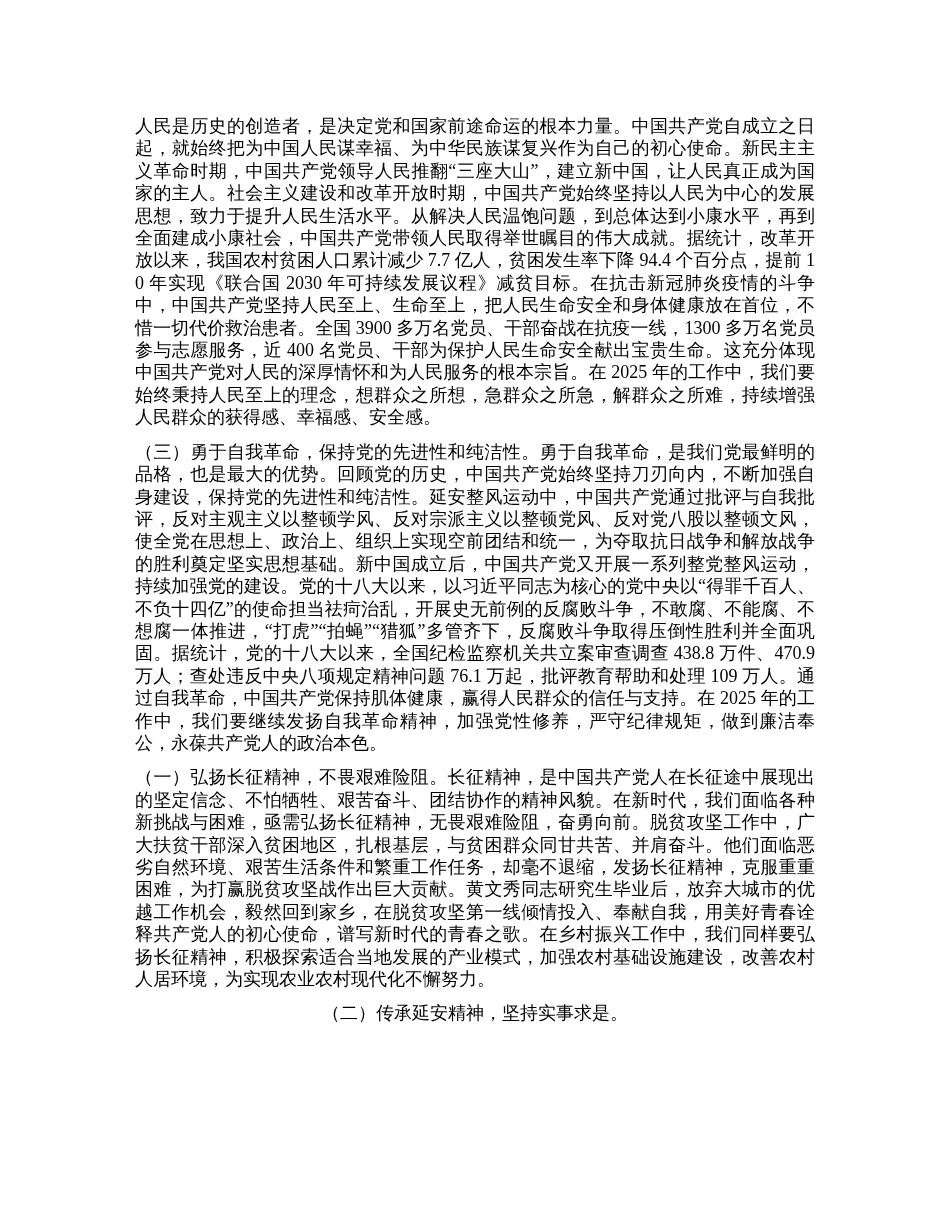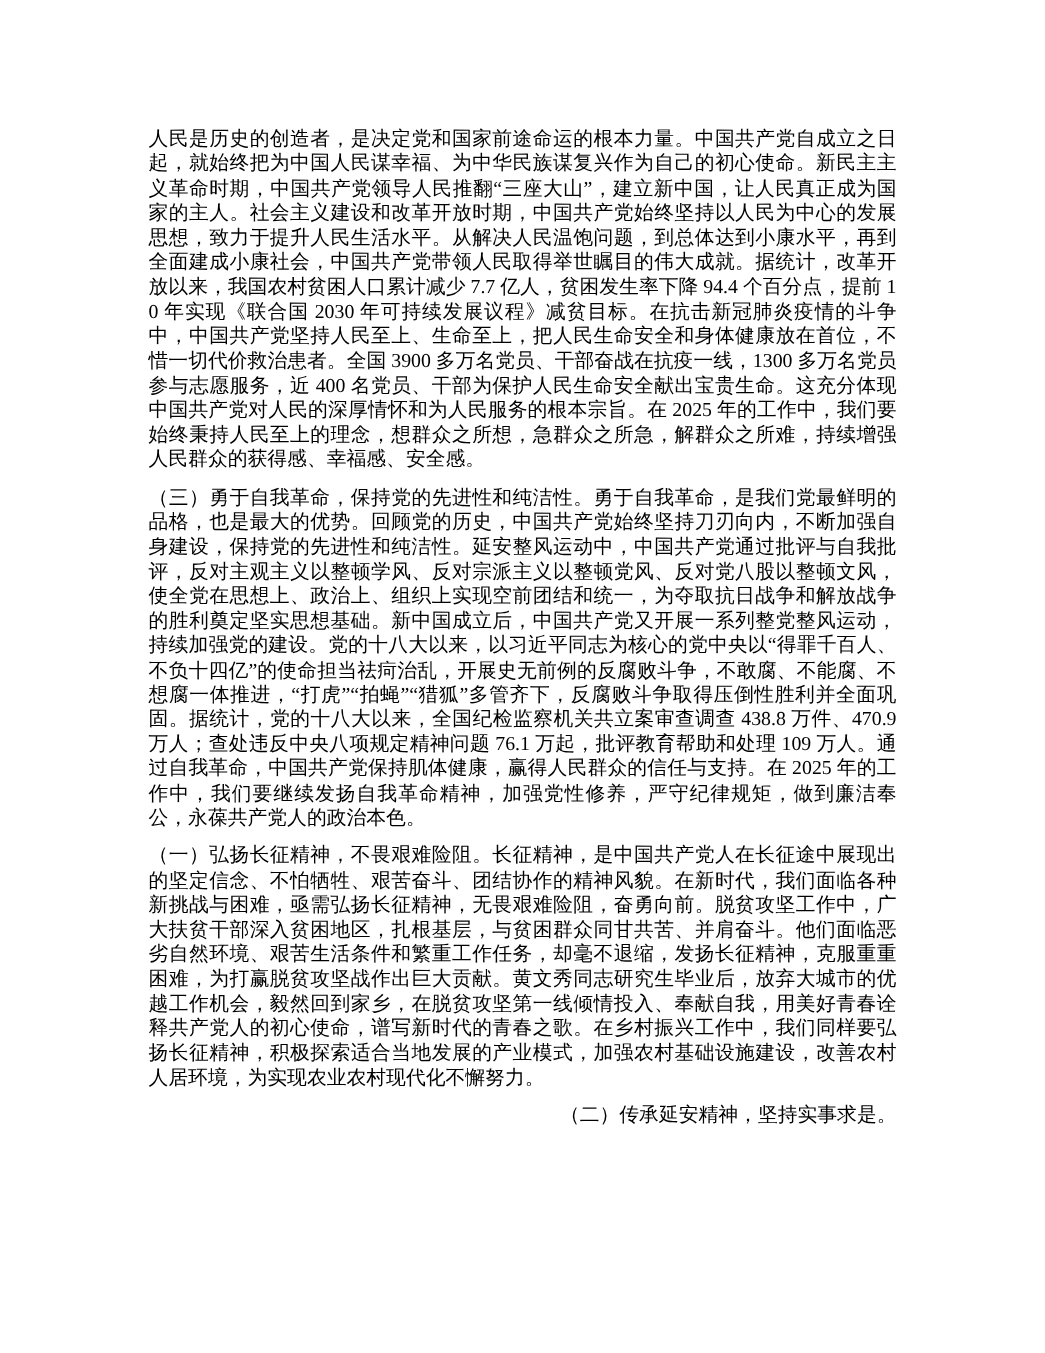--- a/index.html
+++ b/index.html
@@ -26,21 +26,21 @@
     font-size: 18px;
     line-height: 22.4px;
     text-align: justify;
     letter-spacing: 0;
     word-break: break-all;
   }
   .doc-page p.section-heading {
     text-align: left;
   }
   .doc-page p:last-child {
-    text-align: right;
+    text-align: center;
   }
 </style>
 </head>
 <body>
 
 <main class="doc-page">
   <p>人民是历史的创造者，是决定党和国家前途命运的根本力量。中国共产党自成立之日起，就始终把为中国人民谋幸福、为中华民族谋复兴作为自己的初心使命。新民主主义革命时期，中国共产党领导人民推翻“三座大山”，建立新中国，让人民真正成为国家的主人。社会主义建设和改革开放时期，中国共产党始终坚持以人民为中心的发展思想，致力于提升人民生活水平。从解决人民温饱问题，到总体达到小康水平，再到全面建成小康社会，中国共产党带领人民取得举世瞩目的伟大成就。据统计，改革开放以来，我国农村贫困人口累计减少 7.7 亿人，贫困发生率下降 94.4 个百分点，提前 10 年实现《联合国 2030 年可持续发展议程》减贫目标。在抗击新冠肺炎疫情的斗争中，中国共产党坚持人民至上、生命至上，把人民生命安全和身体健康放在首位，不惜一切代价救治患者。全国 3900 多万名党员、干部奋战在抗疫一线，1300 多万名党员参与志愿服务，近 400 名党员、干部为保护人民生命安全献出宝贵生命。这充分体现中国共产党对人民的深厚情怀和为人民服务的根本宗旨。在 2025 年的工作中，我们要始终秉持人民至上的理念，想群众之所想，急群众之所急，解群众之所难，持续增强人民群众的获得感、幸福感、安全感。</p>
 
   <p>（三）勇于自我革命，保持党的先进性和纯洁性。勇于自我革命，是我们党最鲜明的品格，也是最大的优势。回顾党的历史，中国共产党始终坚持刀刃向内，不断加强自身建设，保持党的先进性和纯洁性。延安整风运动中，中国共产党通过批评与自我批评，反对主观主义以整顿学风、反对宗派主义以整顿党风、反对党八股以整顿文风，使全党在思想上、政治上、组织上实现空前团结和统一，为夺取抗日战争和解放战争的胜利奠定坚实思想基础。新中国成立后，中国共产党又开展一系列整党整风运动，持续加强党的建设。党的十八大以来，以习近平同志为核心的党中央以“得罪千百人、不负十四亿”的使命担当祛疴治乱，开展史无前例的反腐败斗争，不敢腐、不能腐、不想腐一体推进，“打虎”“拍蝇”“猎狐”多管齐下，反腐败斗争取得压倒性胜利并全面巩固。据统计，党的十八大以来，全国纪检监察机关共立案审查调查 438.8 万件、470.9 万人；查处违反中央八项规定精神问题 76.1 万起，批评教育帮助和处理 109 万人。通过自我革命，中国共产党保持肌体健康，赢得人民群众的信任与支持。在 2025 年的工作中，我们要继续发扬自我革命精神，加强党性修养，严守纪律规矩，做到廉洁奉公，永葆共产党人的政治本色。</p>
 

